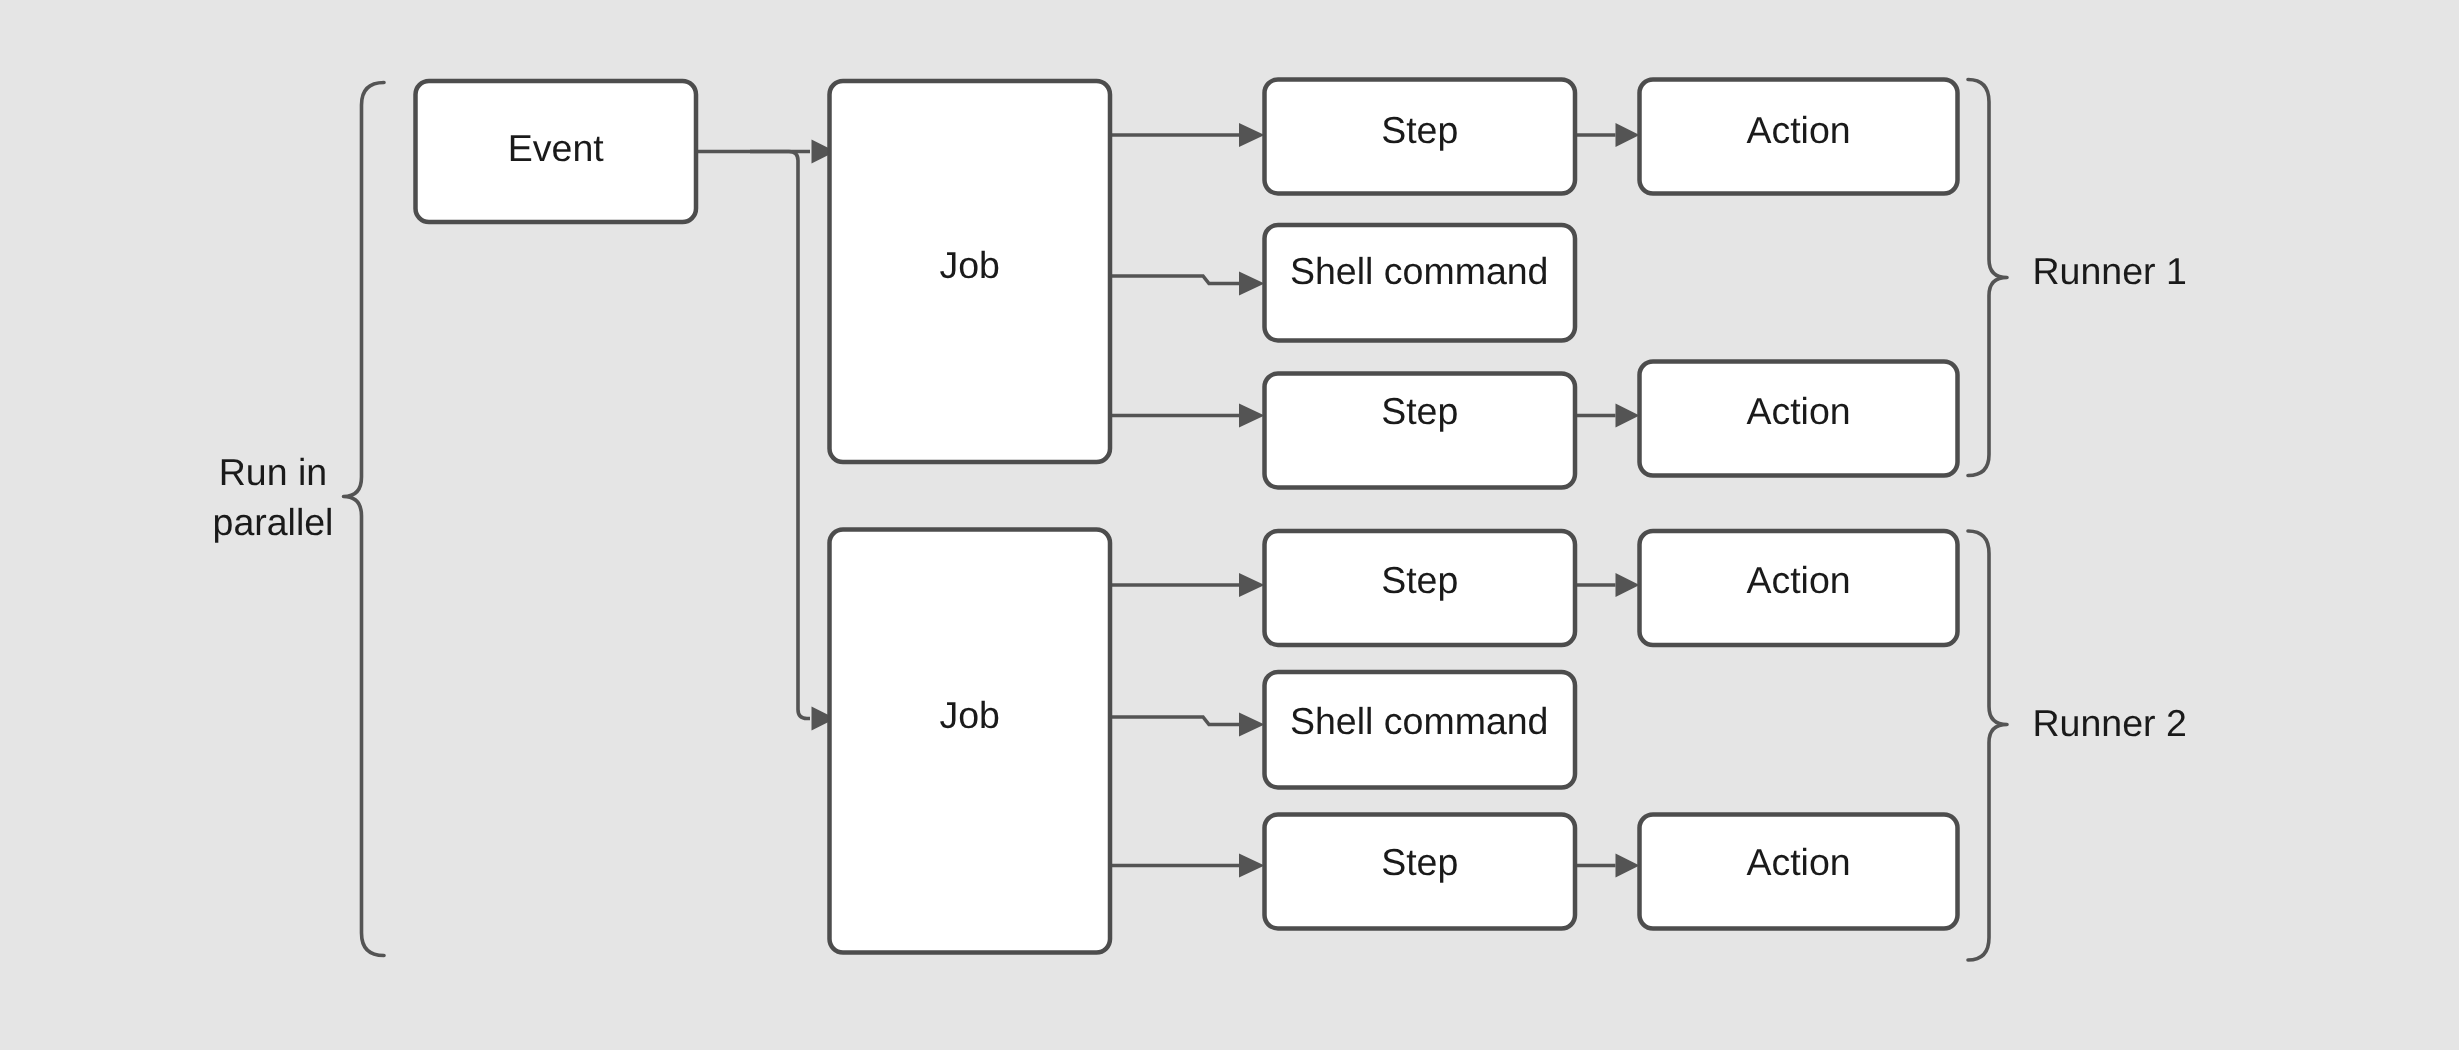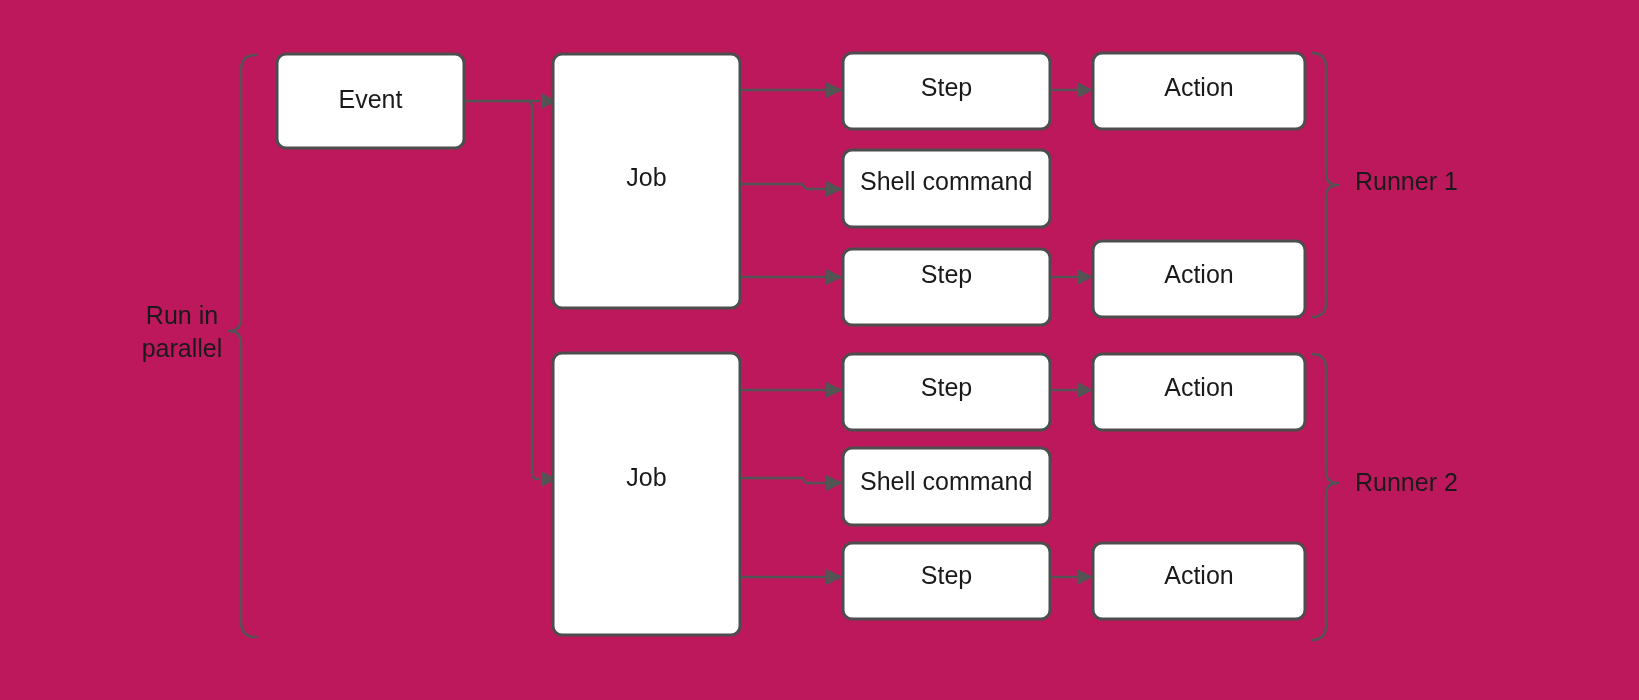--- a/index.html
+++ b/index.html
@@ -10,21 +10,21 @@
   body {
     width: 1639px;
     height: 700px;
     overflow: hidden;
     font-family: "Liberation Sans", sans-serif;
   }
   #diagram-root {
     position: relative;
     width: 1639px;
     height: 700px;
-    background: #be185d;
+    background: #e5e5e5;
   }
   svg.canvas {
     position: absolute;
     left: 0;
     top: 0;
     width: 1639px;
     height: 700px;
     display: block;
   }
   .node-rect {

